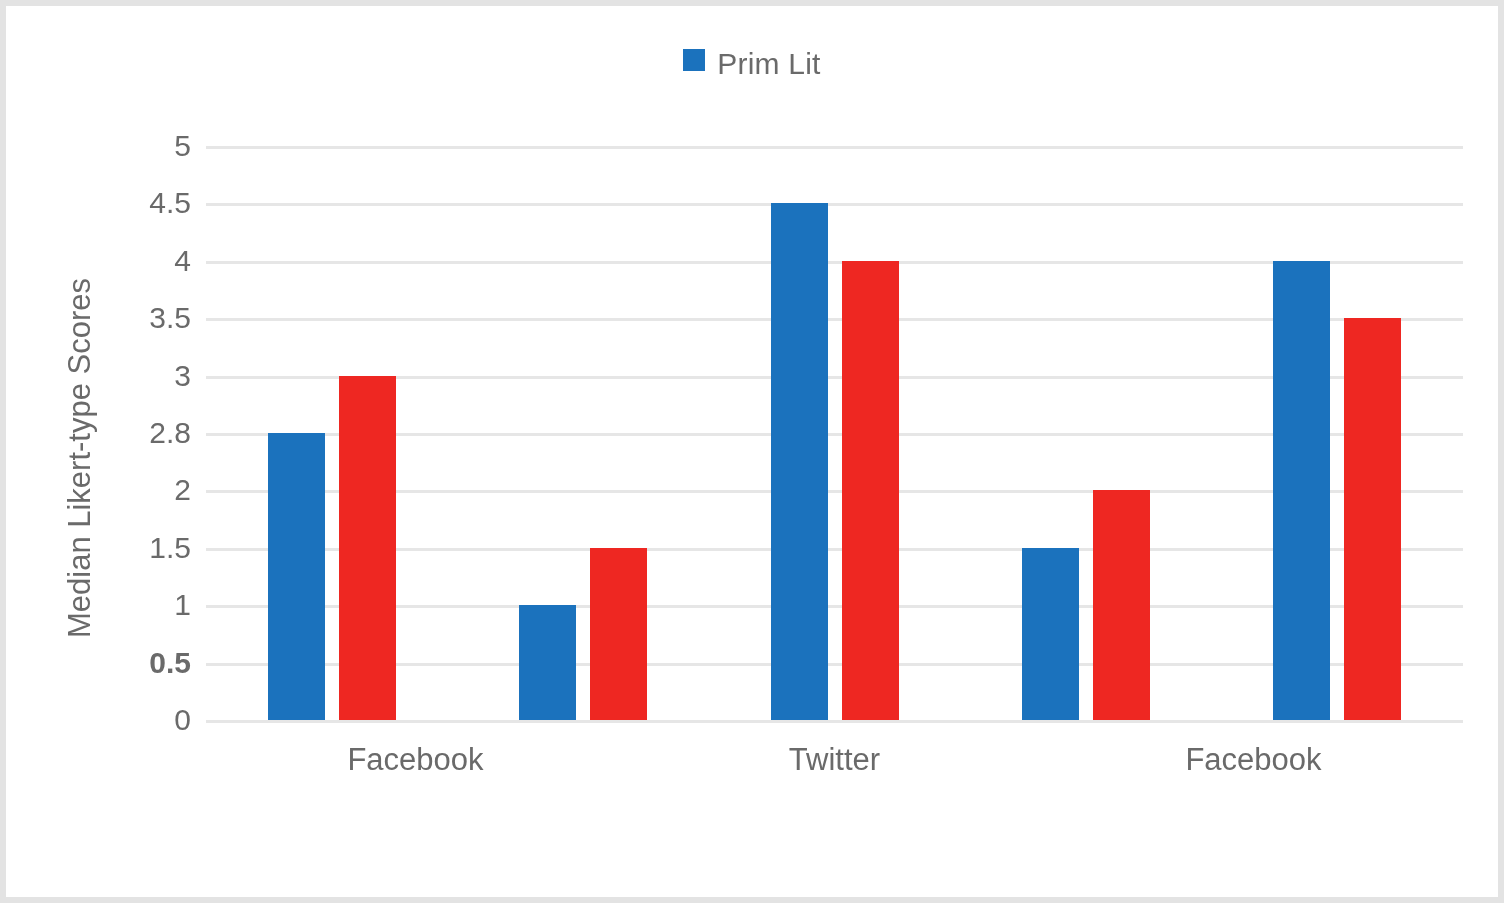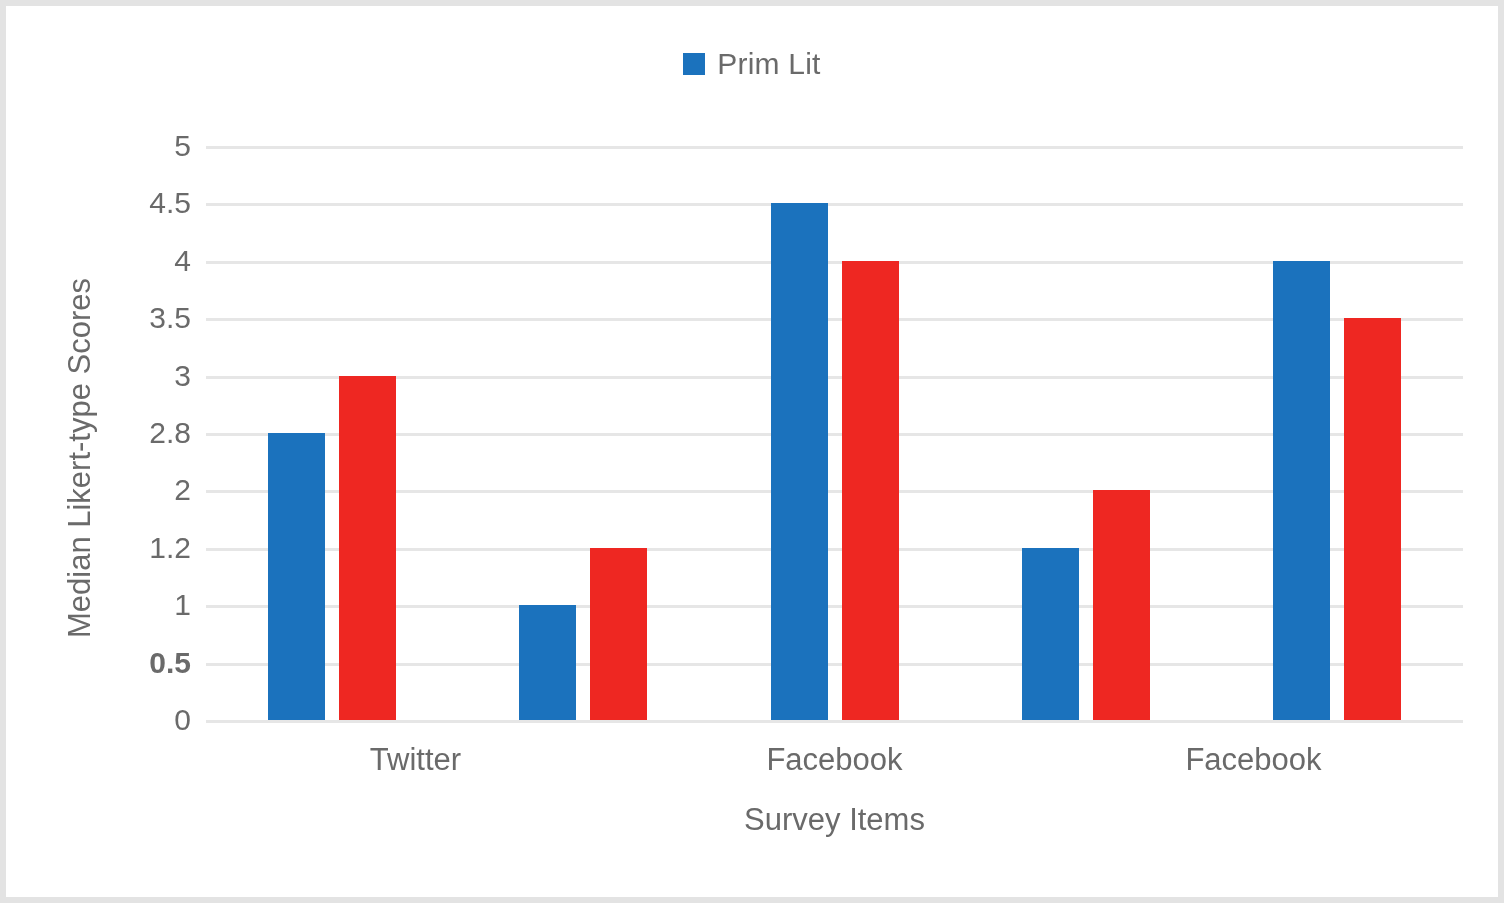--- a/index.html
+++ b/index.html
@@ -23,21 +23,20 @@
     left: 0; right: 0;
     top: 36px;
     height: 44px;
     display: flex;
     justify-content: center;
     align-items: center;
     gap: 46px;
   }
   .legend-entry {
     display: flex;
-    align-items: center;
     gap: 12px;
   }
   .legend-swatch {
     width: 22px; height: 22px;
     display: block;
     flex: 0 0 auto;
   }
   .legend-label {
     font-size: 30px;
     color: #6a6a6a;
@@ -168,21 +167,21 @@
         <div class="gridline" style="top: 100%;"></div>
       </div>
     <div id="yticks">
         <div class="ytick-label" style="top: 0%;">5</div>
         <div class="ytick-label" style="top: 10%;">4.5</div>
         <div class="ytick-label" style="top: 20%;">4</div>
         <div class="ytick-label" style="top: 30%;">3.5</div>
         <div class="ytick-label" style="top: 40%;">3</div>
         <div class="ytick-label" style="top: 50%;">2.8</div>
         <div class="ytick-label" style="top: 60%;">2</div>
-        <div class="ytick-label" style="top: 70%;">1.2</div>
+        <div class="ytick-label" style="top: 70%;">1.5</div>
         <div class="ytick-label" style="top: 80%;">1</div>
         <div class="ytick-label" style="top: 90%; font-weight: bold;">0.5</div>
         <div class="ytick-label" style="top: 100%;">0</div>
       </div>
     <div id="bars">
         <div class="group">
           <div class="bar s0" title="Prim Lit — Facebook: 2.5" style="background: rgb(27, 114, 189); height: 50%;"></div>
           <div class="bar s1" title="No Prim Lit — Facebook: 3" style="background: rgb(238, 39, 34); height: 60%;"></div>
         </div>
         <div class="group">
@@ -198,20 +197,19 @@
           <div class="bar s1" title="No Prim Lit — Website: 2" style="background: rgb(238, 39, 34); height: 40%;"></div>
         </div>
         <div class="group">
           <div class="bar s0" title="Prim Lit — Press Release: 4" style="background: rgb(27, 114, 189); height: 80%;"></div>
           <div class="bar s1" title="No Prim Lit — Press Release: 3.5" style="background: rgb(238, 39, 34); height: 70%;"></div>
         </div>
       </div>
   </div>
 
   <div id="xticks">
+      <div class="xtick">Facebook</div>
       <div class="xtick">Twitter</div>
       <div class="xtick">Facebook</div>
-      <div class="xtick">Facebook</div>
     </div>
 
-  <div id="xlabel">Survey Items</div>
 
 </div>
 
 </body></html>

